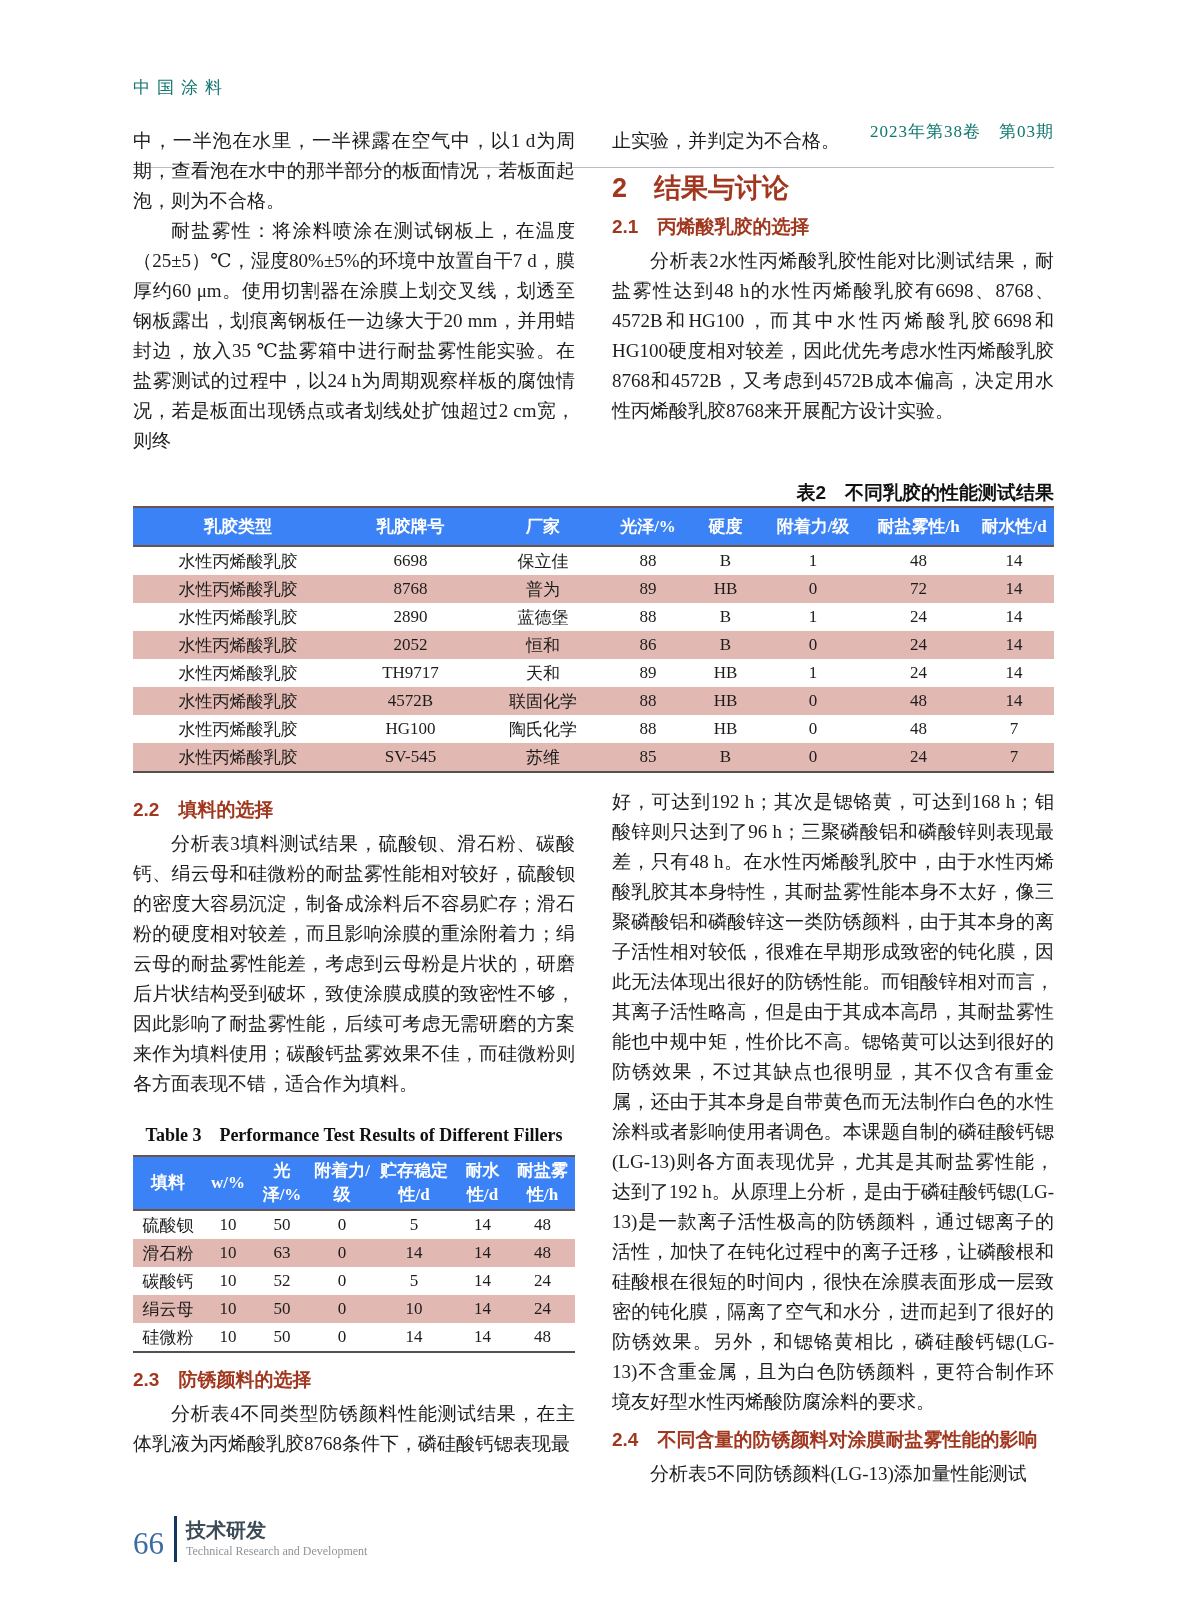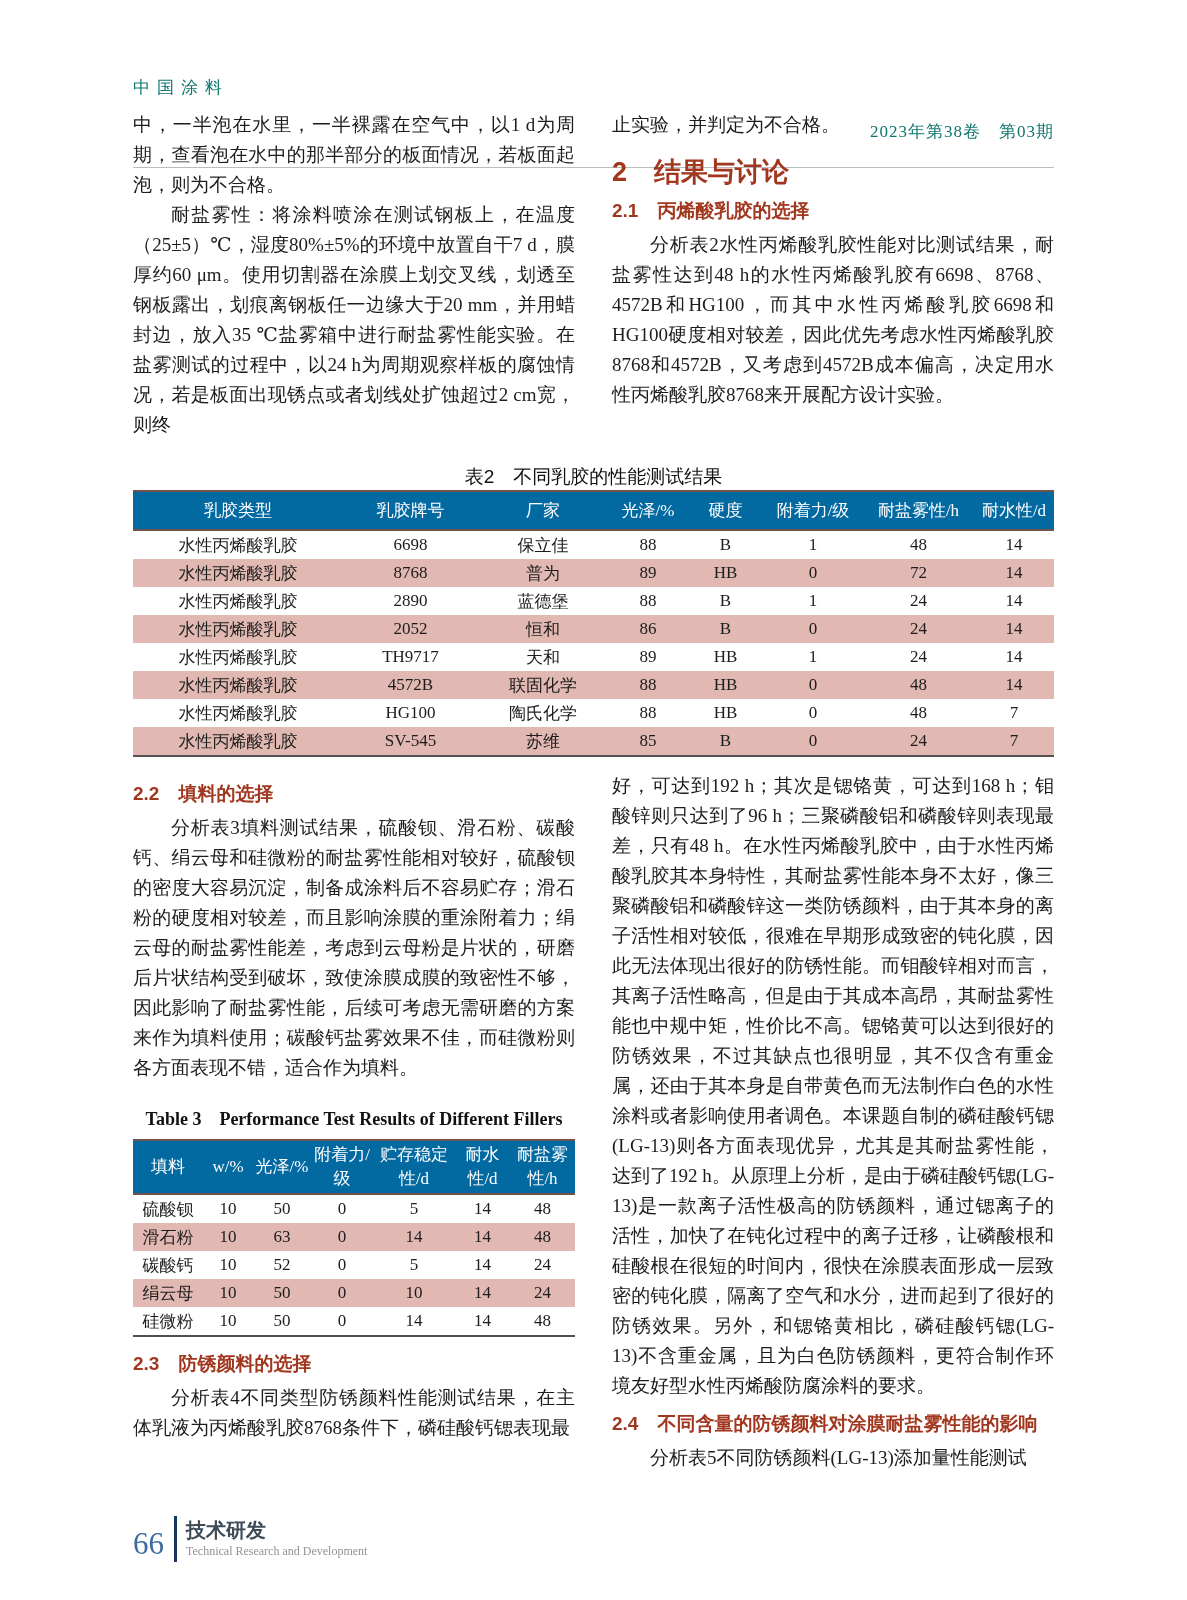--- a/index.html
+++ b/index.html
@@ -16,21 +16,21 @@
   .runhead{
     position:absolute;top:76px;left:133px;width:921px;
     display:flex;justify-content:space-between;align-items:flex-start;
     border-bottom:1px solid #b9bdc1;
     padding-bottom:24px;
     color:#0f766e;font-size:17px;
   }
   .journal-name{letter-spacing:7px;}
   .issue-info{letter-spacing:1px;margin-top:44px;}
   
-  .content{position:absolute;top:110px;left:133px;width:921px;}
+  .content{position:absolute;top:126px;left:133px;width:921px;}
   .two-col{display:flex;gap:37px;}
   .col{width:442px;}
   p.body{
     margin:0;
     font-size:19px;line-height:30px;
     text-align:justify;
     text-justify:inter-ideograph;
   }
   p.indent{text-indent:2em;}
   .h1red{
@@ -41,40 +41,40 @@
   }
   .h2red{
     margin:10px 0 6px 0;
     font-family:"Liberation Sans","DejaVu Sans",sans-serif;
     font-weight:bold;font-size:19px;line-height:26px;
     color:#a2371f;
   }
   
   .tablewrap{margin:24px 0 14px 0;}
   .tcap-cn{
-    text-align:center;
+    text-align:right;
     font-family:"Liberation Sans","DejaVu Sans",sans-serif;
-    font-weight:normal;font-size:19px;line-height:26px;color:#111;margin-top:24px;
+    font-weight:bold;font-size:19px;line-height:26px;color:#111;margin-top:24px;
   }
   .tcap-en{
     text-align:center;
     font-family:"Liberation Serif","DejaVu Serif",serif;
     font-weight:bold;font-size:18px;line-height:25px;color:#111;
     margin-bottom:7px;
   }
   table.datatable{
     border-collapse:collapse;table-layout:fixed;
     border-top:2px solid #6e534c;
     border-bottom:2px solid #555050;
     font-size:17px;
   }
   table.t2{width:921px;}
   table.t3{width:442px;}
   table.datatable thead th{
-    background:#0369a1;color:#ffffff;font-weight:normal;
+    background:#3b82f6;color:#ffffff;font-weight:bold;
     border-bottom:2px solid #6e534c;
     padding:0 2px;
   }
   table.t2 thead th{height:37px;}
   table.t3 thead th{height:52px;line-height:24px;}
   table.datatable td{
     text-align:center;height:28px;padding:0 2px;
     white-space:nowrap;overflow:hidden;
   }
   table.datatable tr.alt{background:#e1b9b2;}

